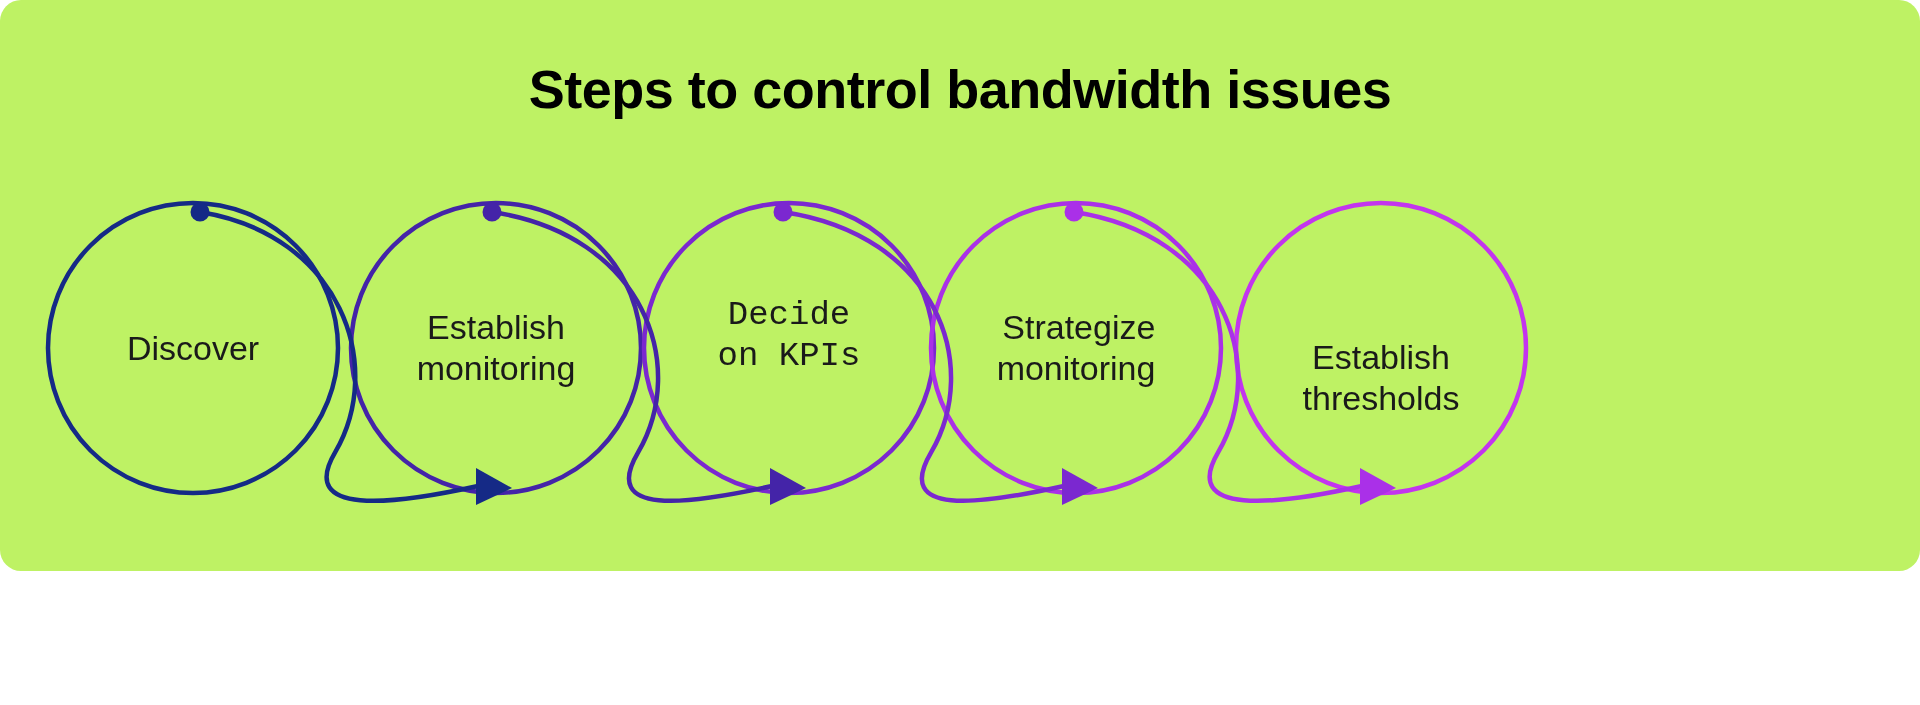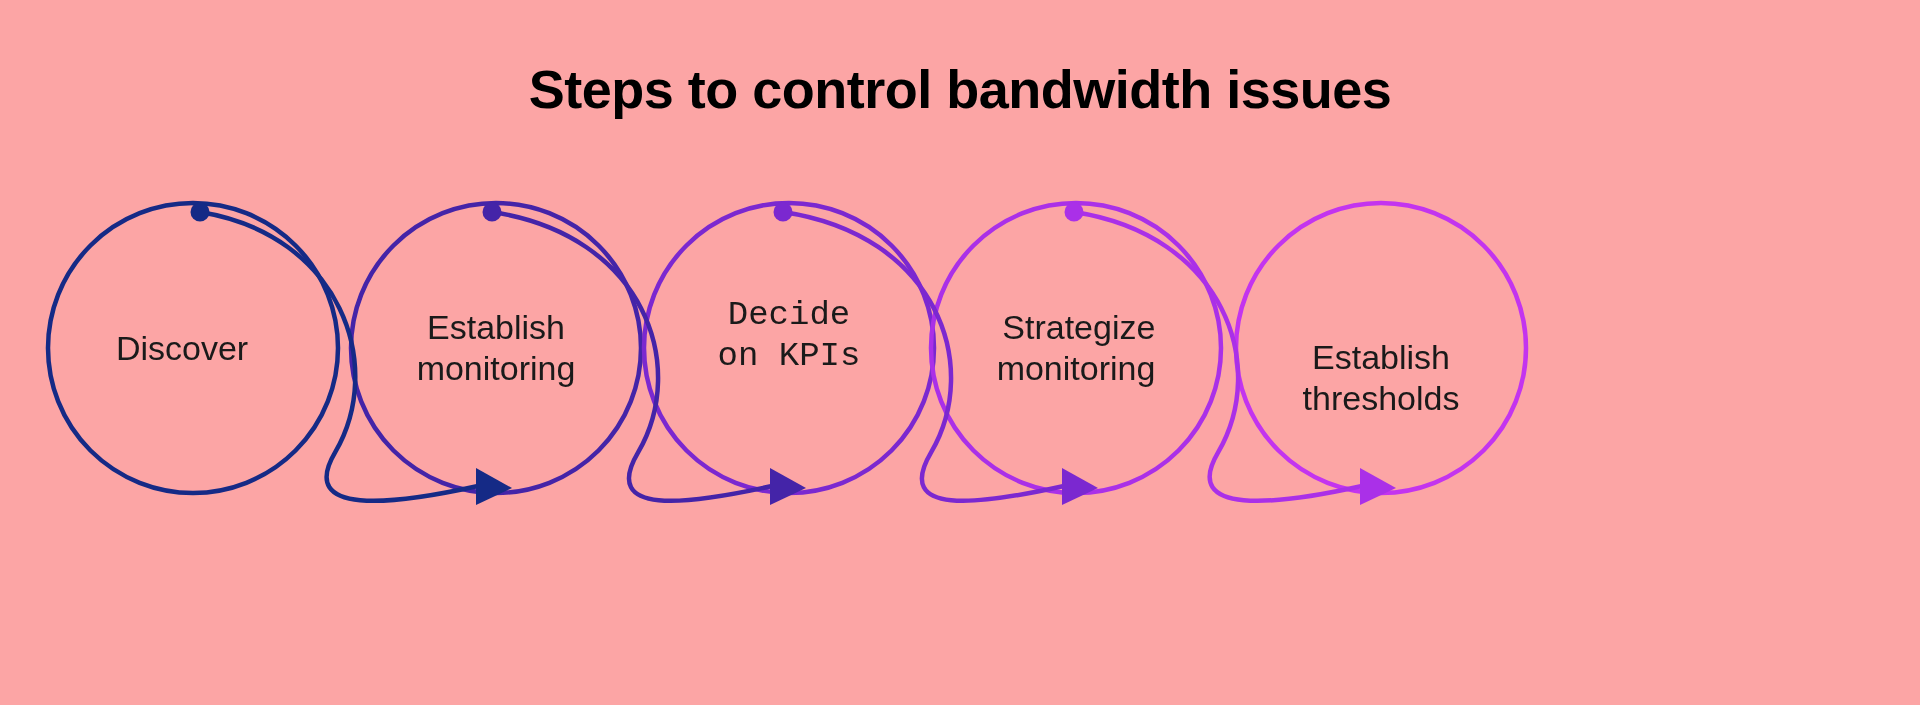--- a/index.html
+++ b/index.html
@@ -10,22 +10,23 @@
   }
   body {
     width: 1920px;
     height: 705px;
     font-family: "Liberation Sans", sans-serif;
     overflow: hidden;
   }
   #infographic {
     position: relative;
     width: 1920px;
-    height: 705px;
-    background: #fca5a5;
+    height: 571px;
+    background: #bef264;
+    border-radius: 21px;
   }
   #chart-title {
     position: absolute;
     top: 58px;
     left: 0;
     width: 1920px;
     text-align: center;
     font-family: "Liberation Sans", sans-serif;
     font-weight: bold;
     font-size: 54px;
@@ -80,21 +81,21 @@
         <path d="M 783 212 C 936.9 234.89999999999998, 981.85 365.4, 931.1 452.4 C 893.4 516.2, 978 505, 1064 486" fill="none" stroke="#7b28d0" stroke-width="4.5" stroke-linecap="butt"></path>
         <circle cx="783" cy="212" r="9.5" fill="#7b28d0"></circle>
         <polygon points="1062,468 1098,488 1062,505" fill="#7b28d0"></polygon>
         <path d="M 1074 212 C 1223.9 234.89999999999998, 1268.85 365.4, 1218.1 452.4 C 1180.4 516.2, 1276 505, 1362 486" fill="none" stroke="#aa30e8" stroke-width="4.5" stroke-linecap="butt"></path>
         <circle cx="1074" cy="212" r="9.5" fill="#aa30e8"></circle>
         <polygon points="1360,468 1396,488 1360,505" fill="#aa30e8"></polygon>
       </g>
   </svg>
 
   <div id="labels-layer">
-      <div class="step-label" style="left: 182px; top: 348px;">Discover</div>
+      <div class="step-label" style="left: 193px; top: 348px;">Discover</div>
       <div class="step-label" style="left: 496px; top: 348px;">Establish
 monitoring</div>
       <div class="step-label" style="left: 789px; top: 336px; font-family: Liberation Mono, monospace;">Decide
 on KPIs</div>
       <div class="step-label" style="left: 1076px; top: 348px; text-align: right;">Strategize
 monitoring</div>
       <div class="step-label" style="left: 1381px; top: 348px; margin-top: 30px;">Establish
 thresholds</div>
     </div>
 

